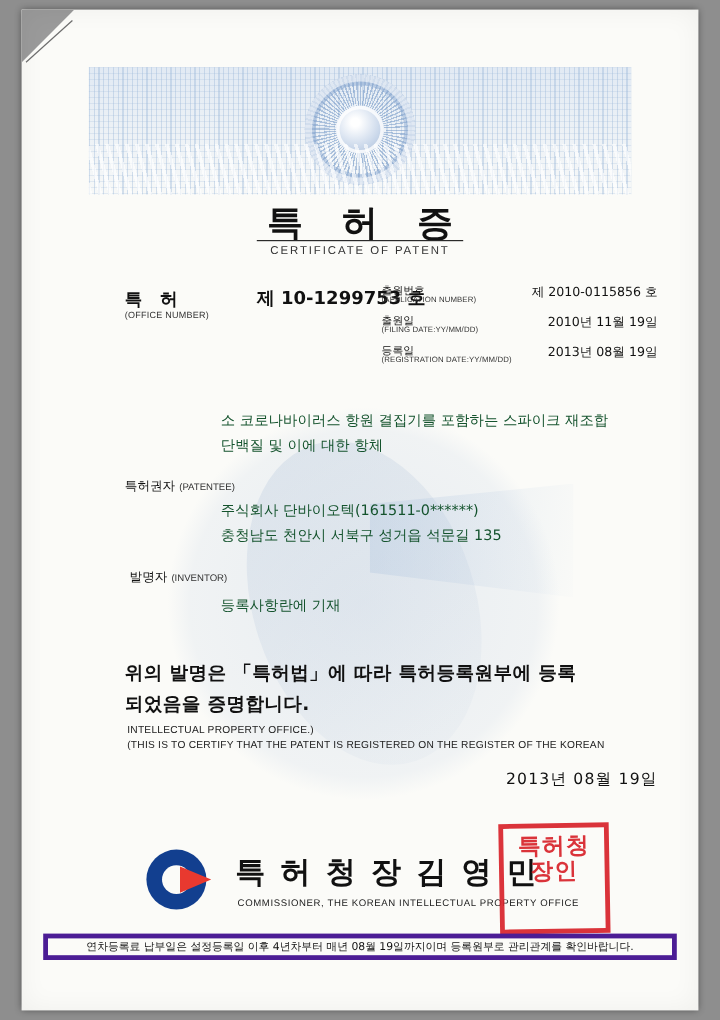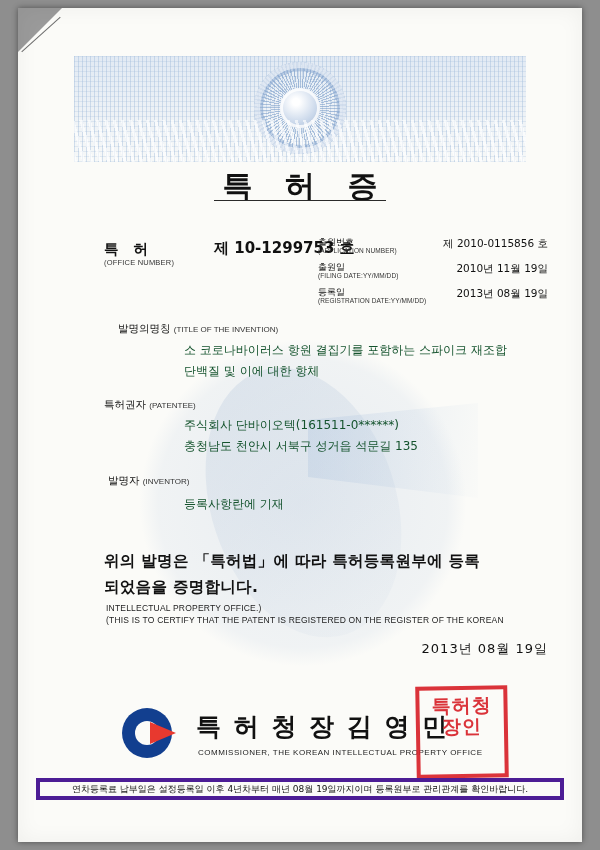--- a/index.html
+++ b/index.html
@@ -363,20 +363,21 @@
 
   <div class="topband">
     <div class="seal">
       <div class="seal-core"></div>
     </div>
     <div class="wave"></div>
   </div>
 
   <div class="title-ko">특 허 증</div>
   <div class="title-underline"></div>
+  <div class="title-en">CERTIFICATE OF PATENT</div>
 
   <div class="pn-ko">특  허</div>
   <div class="pn-val">제 10-1299753 호</div>
   <div class="pn-en tiny">(OFFICE NUMBER)</div>
 
   <div class="meta">
     <div class="meta-row">
       <span class="meta-ko">출원번호</span>
       <span class="meta-en">(APPLICATION NUMBER)</span>
       <span class="meta-val">제 2010-0115856 호</span>
@@ -386,24 +387,20 @@
       <span class="meta-en">(FILING DATE:YY/MM/DD)</span>
       <span class="meta-val">2010년  11월  19일</span>
     </div>
     <div class="meta-row">
       <span class="meta-ko">등록일</span>
       <span class="meta-en">(REGISTRATION DATE:YY/MM/DD)</span>
       <span class="meta-val">2013년  08월  19일</span>
     </div>
   </div>
 
-  <div class="sec-head" style="left:100px; top:314px;">
-    <span>발명의명칭</span>
-    <span class="en">(TITLE OF THE INVENTION)</span>
-  </div>
   <div class="sec-body" style="left:166px; top:332px;">
     <div>소 코로나바이러스 항원 결집기를 포함하는 스파이크 재조합</div>
     <div>단백질 및 이에 대한 항체</div>
   </div>
 
   <div class="sec-head" style="left:86px; top:390px;">
     <span>특허권자</span>
     <span class="en">(PATENTEE)</span>
   </div>
   <div class="sec-body" style="left:166px; top:407px;">

